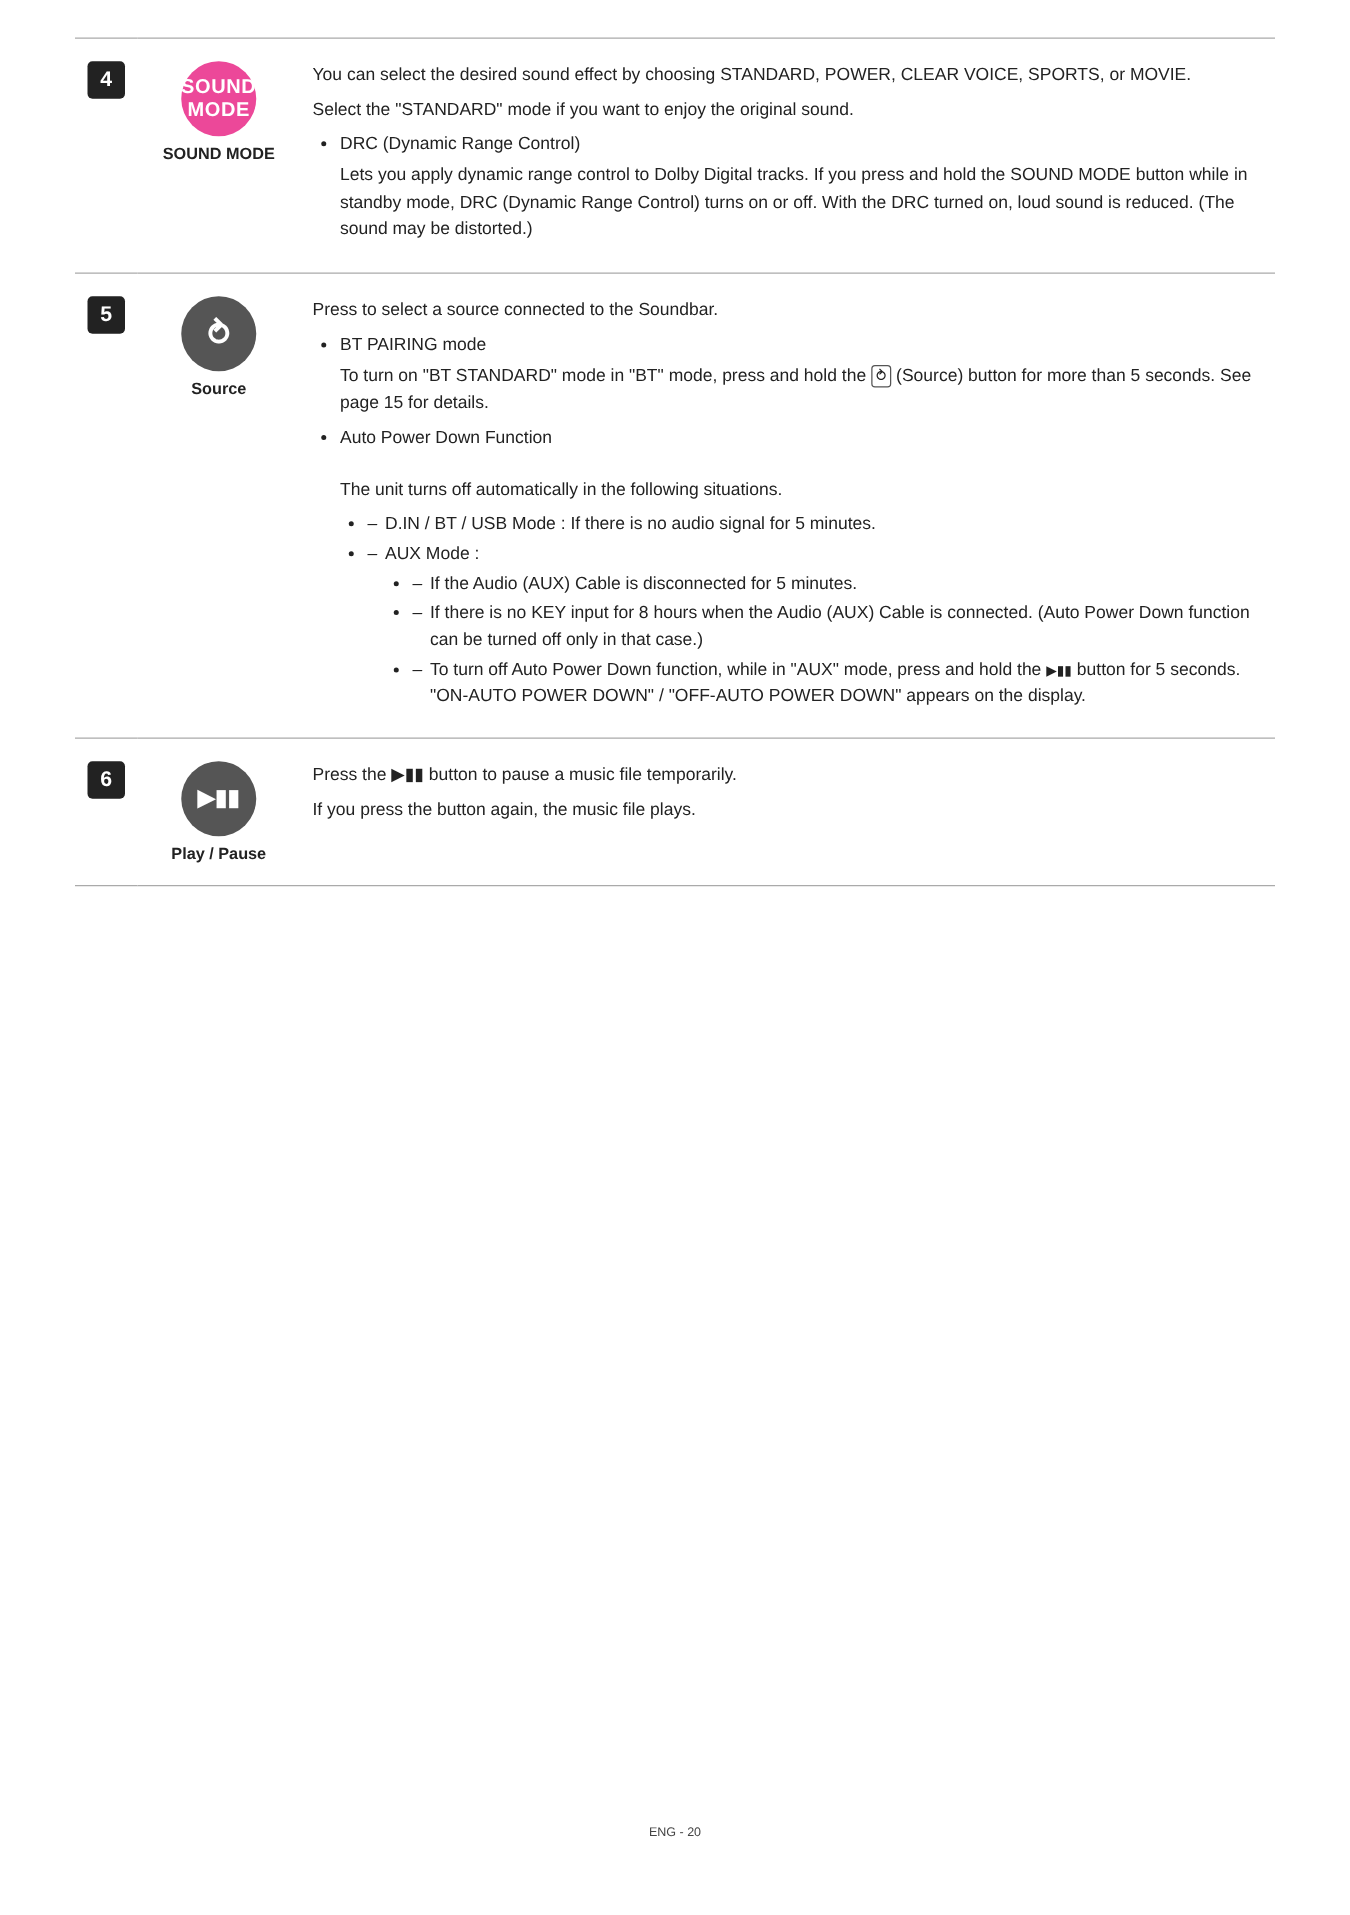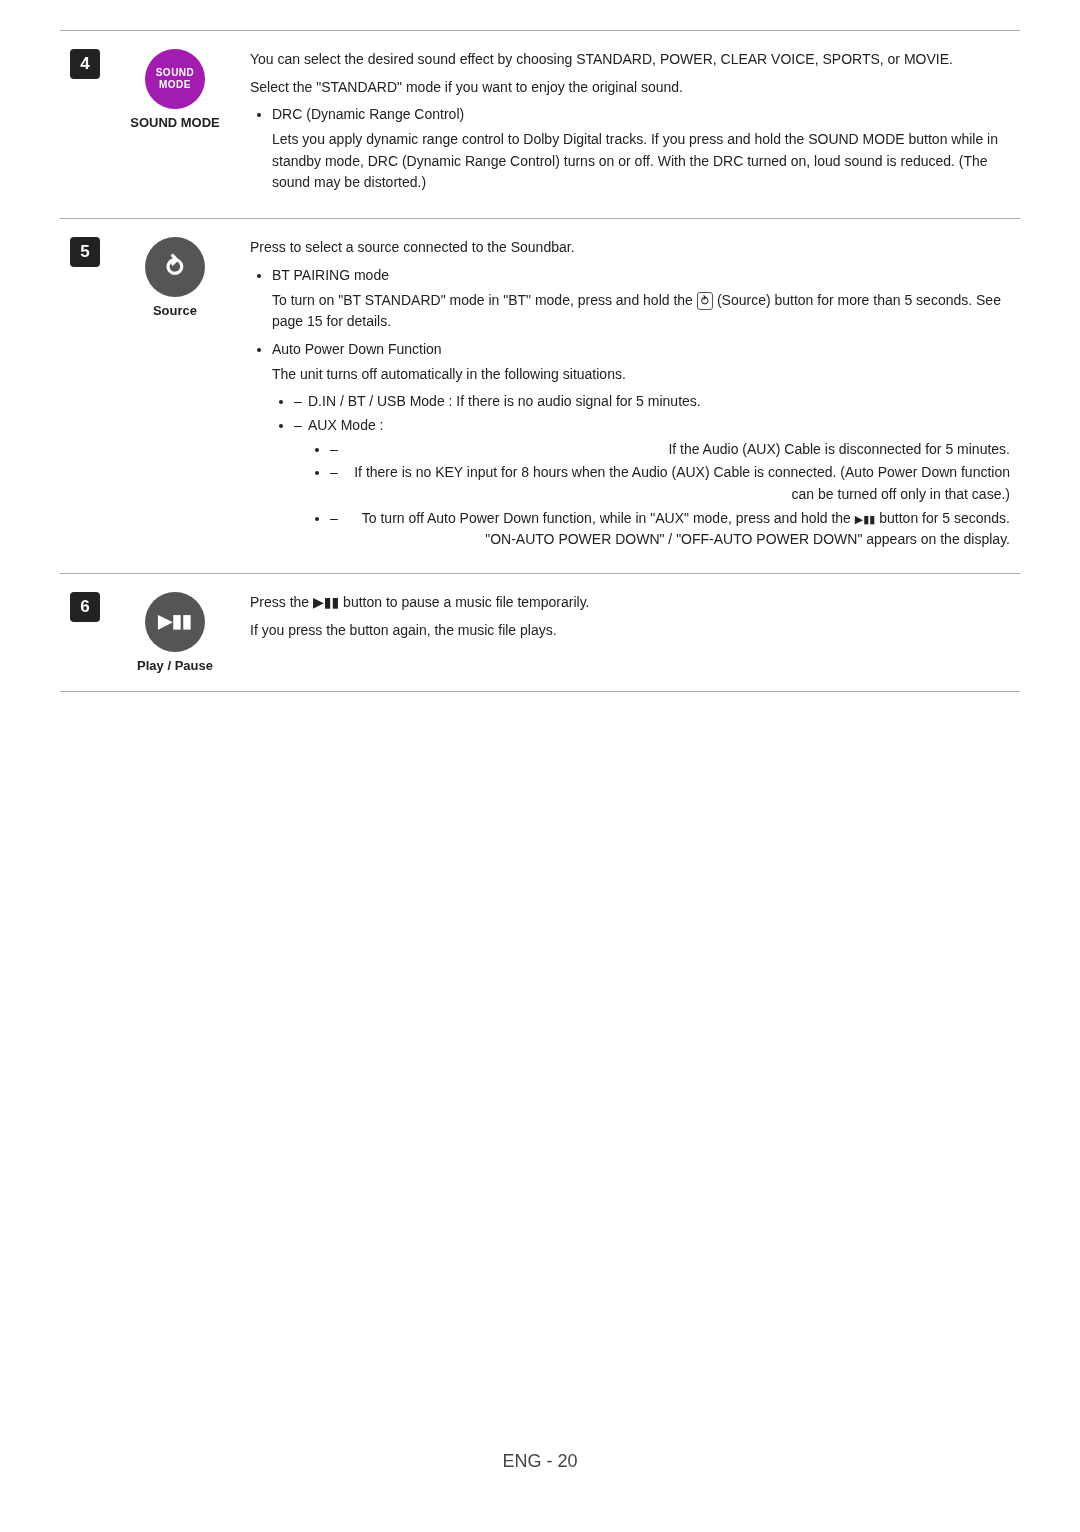--- a/index.html
+++ b/index.html
@@ -86,22 +86,22 @@
       justify-content: center;
       margin: 0 auto;
       color: #fff;
       font-size: 11px;
       font-weight: bold;
       text-align: center;
       line-height: 1.2;
     }
 
     .btn-sound-mode {
-      background: #a21caf;
-      font-size: 10px;
+      background: #ec4899;
+      font-size: 16px;
       letter-spacing: 0.5px;
     }
 
     .btn-source {
       background: #555;
       font-size: 22px;
     }
 
     .btn-play-pause {
       background: #555;
@@ -136,31 +136,30 @@
 
     .sub-indent-list {
       list-style: none;
       padding-left: 28px;
       margin-top: 2px;
     }
     .sub-indent-list li {
       margin-bottom: 2px;
       position: relative;
       padding-left: 14px;
-      text-align: right;
     }
     .sub-indent-list li::before {
       content: '–';
       position: absolute;
       left: 0;
     }
 
     .page-footer {
       margin-top: 40px;
-      font-size: 18px;
+      font-size: 10px;
       color: #444;
       text-align: center;
       width: 100%;
     }
 
     
     .source-icon {
       font-size: 26px;
       color: #fff;
     }
@@ -205,21 +204,21 @@
       </td>
       <td class="content-cell">
         <p>Press to select a source connected to the Soundbar.</p>
         <ul>
           <li>
             <span class="bold">BT PAIRING mode</span>
             <p style="margin-top:3px;">To turn on "<span class="bold">BT STANDARD</span>" mode in "<span class="bold">BT</span>" mode, press and hold the <span style="border:1.5px solid #555; padding:1px 3px; border-radius:3px; font-size:12px;">⥁</span> <span class="bold">(Source)</span> button for more than 5 seconds. See page 15 for details.</p>
           </li>
           <li style="margin-top:6px;">
             <span class="bold">Auto Power Down Function</span>
-            <p style="margin-top:3px;">The unit turns off automatically in the following situations.</p>
+            <p style="margin-top:20px;">The unit turns off automatically in the following situations.</p>
             <ul class="indent-list">
               <li><span class="bold">D.IN / BT / USB</span> Mode : If there is no audio signal for 5 minutes.</li>
               <li><span class="bold">AUX</span> Mode :
                 <ul class="sub-indent-list">
                   <li>If the Audio (AUX) Cable is disconnected for 5 minutes.</li>
                   <li>If there is no KEY input for 8 hours when the Audio (AUX) Cable is connected. (Auto Power Down function can be turned off only in that case.)</li>
                   <li>To turn off Auto Power Down function, while in "<span class="bold">AUX</span>" mode, press and hold the <span style="font-size:11px;">▶▮▮</span> button for 5 seconds. "<span class="bold">ON-AUTO POWER DOWN</span>" / "<span class="bold">OFF-AUTO POWER DOWN</span>" appears on the display.</li>
                 </ul>
               </li>
             </ul>

